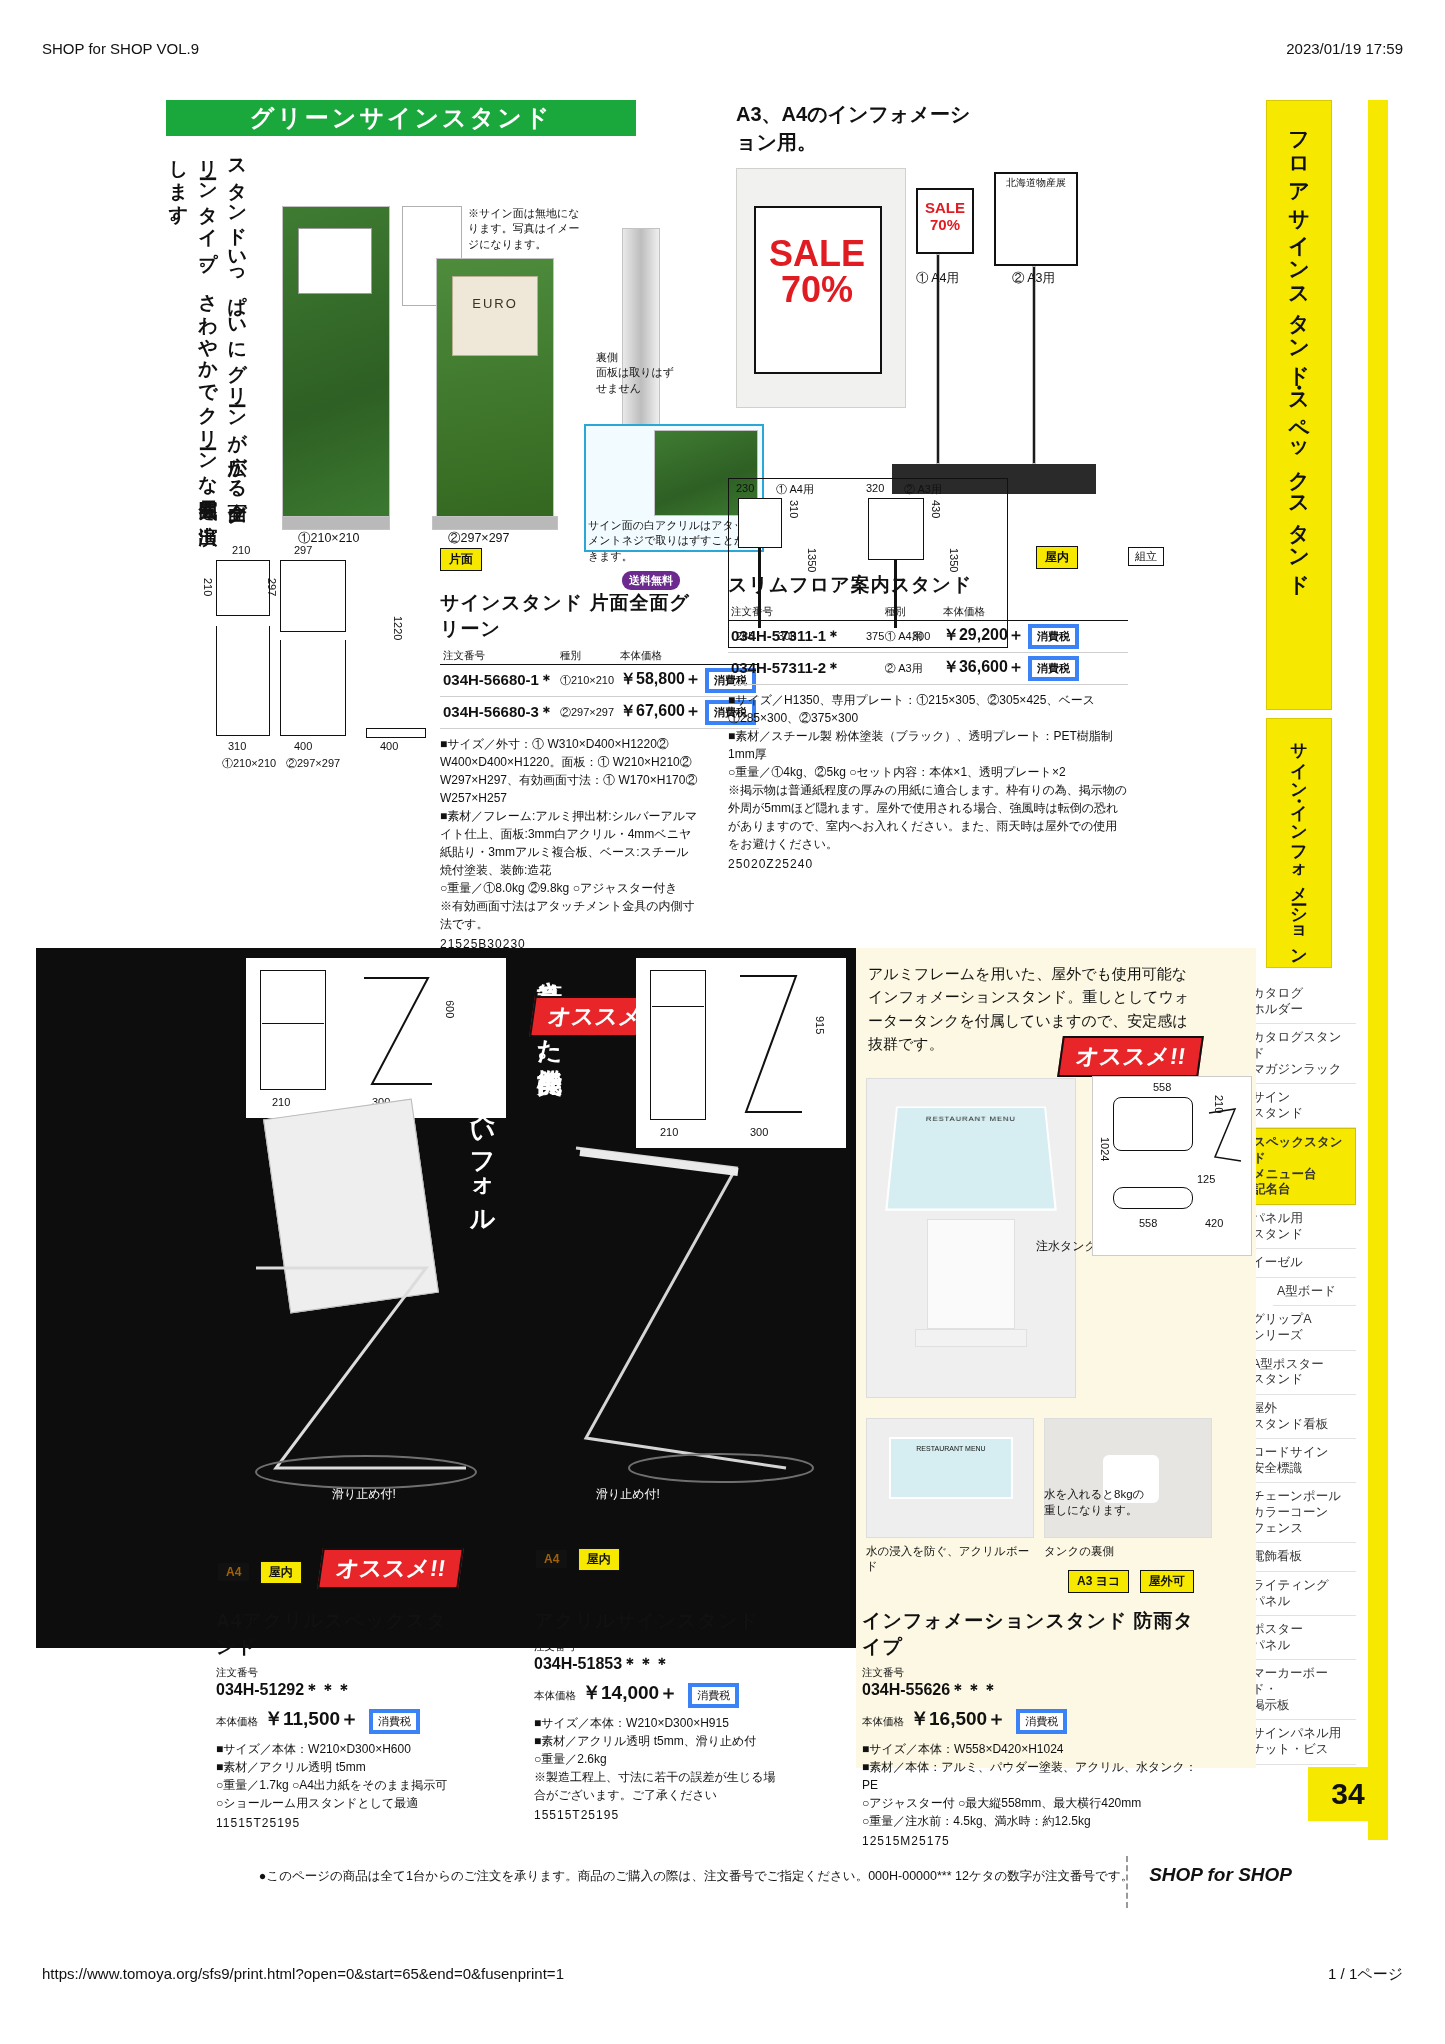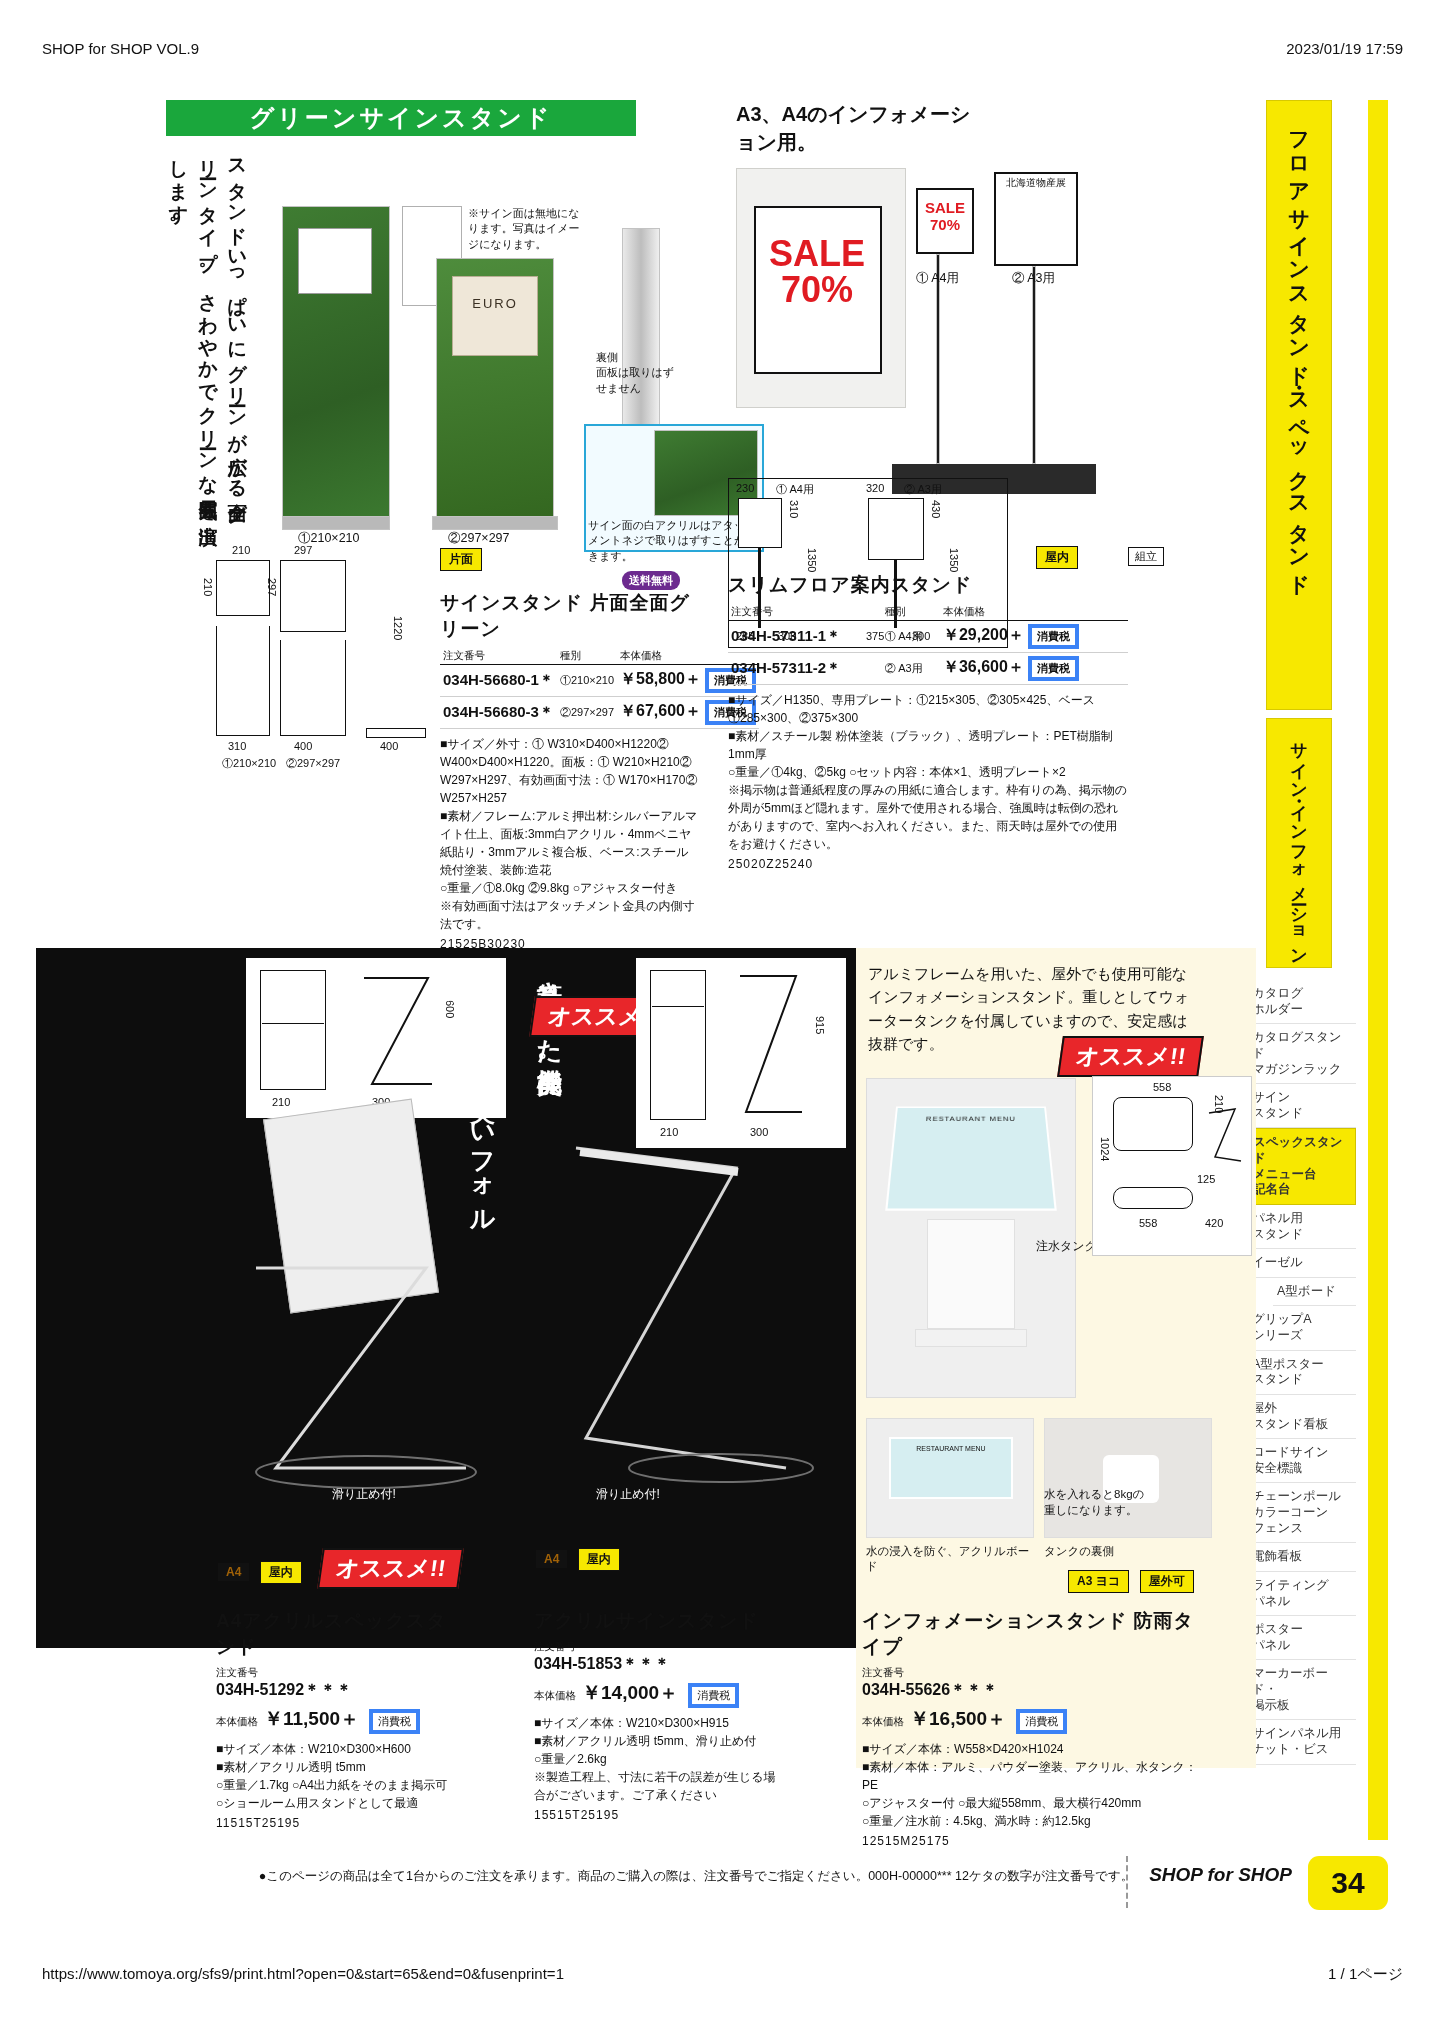--- a/index.html
+++ b/index.html
@@ -64,24 +64,24 @@
   }
   .rail-list div.active {
     background:#f7e800; font-weight:bold; border:1px solid #d0c200;
   }
   .rail-edge {
     position:absolute; right:0; top:0; width:20px; height:1740px;
     background:#f7e800;
   }
   
   .pagenum {
-    position:absolute; right:22px; top:1778px;
+    position:absolute; right:22px; top:1689px;
     width:80px; height:54px; background:#f7e800;
     display:flex; align-items:center; justify-content:center;
-    font-size:30px; font-weight:bold;border-radius:11px;
+    font-size:30px; font-weight:bold;
   }
   .footer-note {
     position:absolute; left:140px; top:1790px; width:1040px;
     font-size:12.5px; text-align:center; color:#111;
   }
   .footer-logo {
     position:absolute; right:118px; top:1786px;
     font-size:19px; font-weight:bold; font-style:italic; color:#111;
   }
   .footer-rule {

